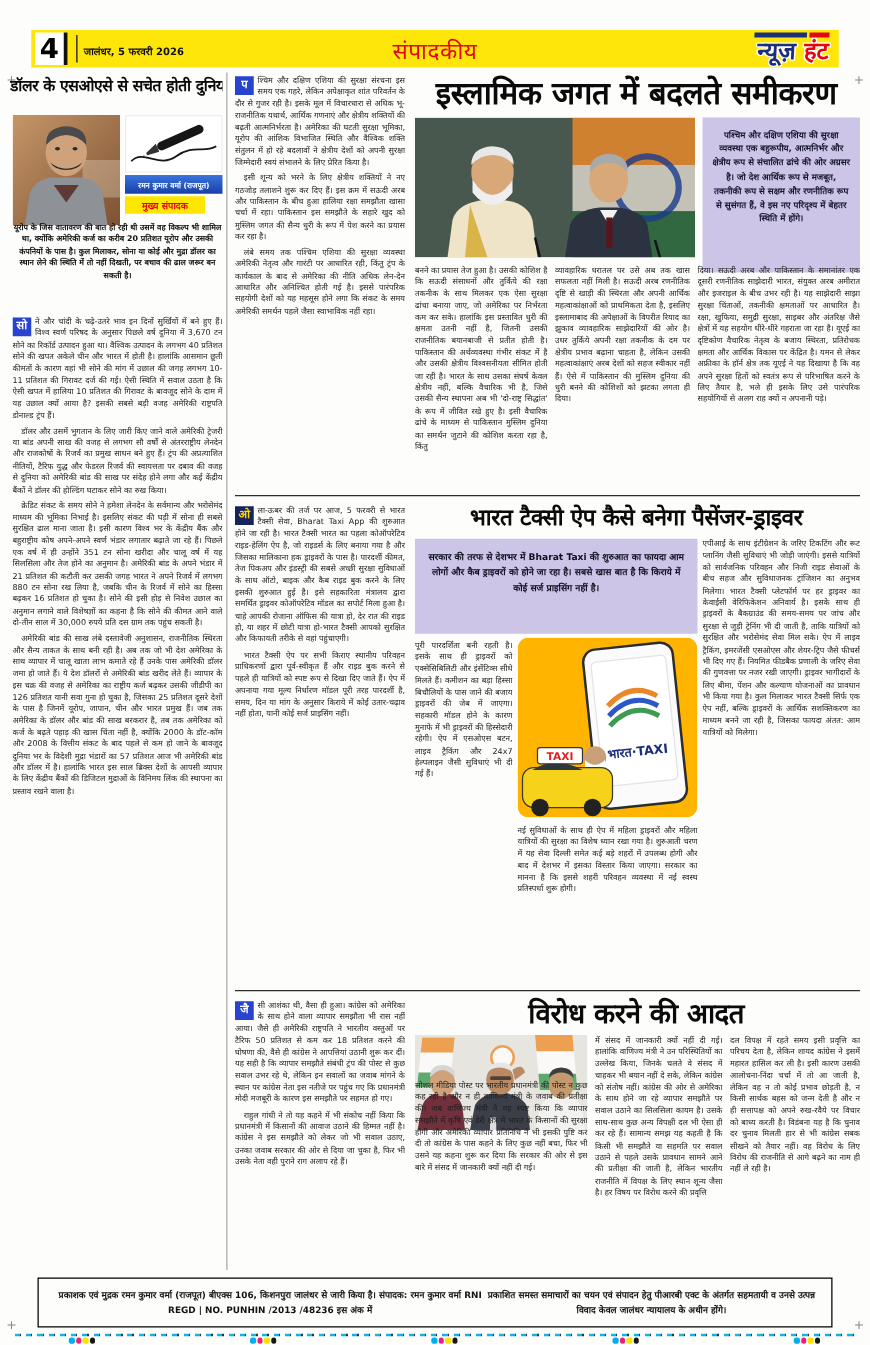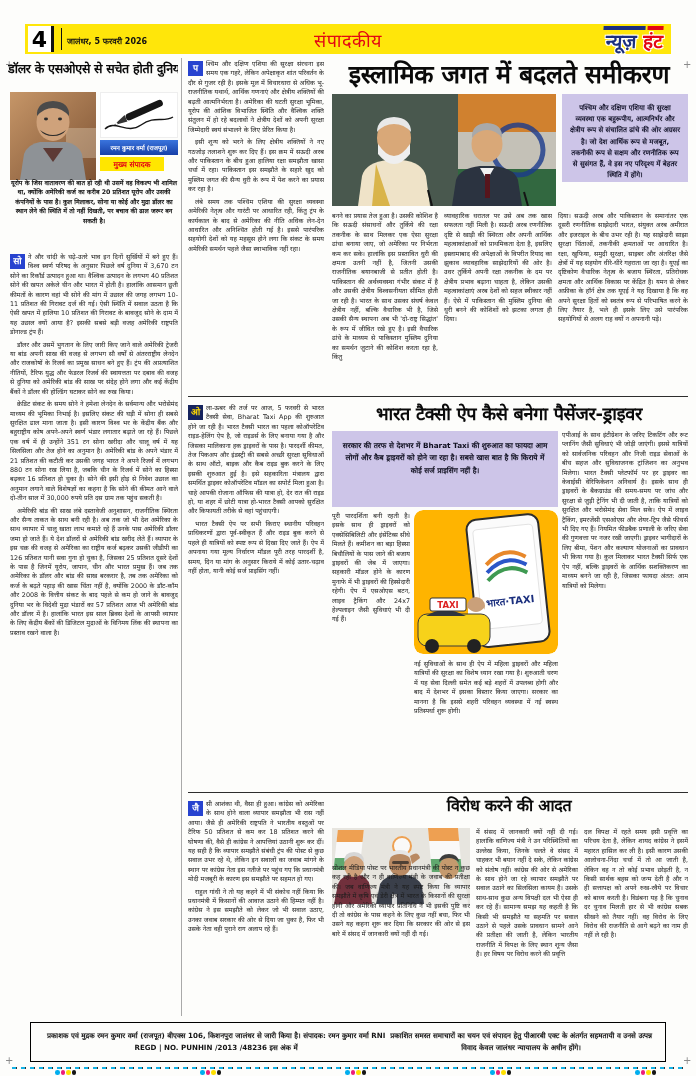--- a/index.html
+++ b/index.html
@@ -51,41 +51,41 @@
   .title-bar { left:100px; top:157px; width:64px; height:14px; background:#ffe600; color:#e30613;
                font-size:7.5px; font-weight:800; display:flex; align-items:center; justify-content:center; }
   .dollar-intro { left:10px; top:178px; width:168px; height:72px; font-size:6.3px; font-weight:700;
                   line-height:1.5; text-align:center; overflow:hidden; color:#111; }
   .dollar-body { left:10px; top:253px; width:168px; height:763px; }
 
   
   .islamic-col1 { left:188px; top:60px; width:136px; height:332px; }
   .h-islamic { left:330px; top:56px; width:358px; font-size:25px; }
   .modi-photo { left:332px; top:94px; width:224px; height:112px; overflow:hidden; }
-  .islamic-box { left:562px; top:94px; width:126px; height:88px; padding:9px 7px;
+  .islamic-box { left:562px; top:94px; width:126px; height:124px; padding:9px 7px;
                  font-size:6.9px; font-weight:700; line-height:1.62; text-align:center; color:#15152c; }
   .islamic-col2 { left:332px; top:212px; width:106px; height:180px; }
   .islamic-col3 { left:444px; top:212px; width:108px; height:180px; }
   .islamic-col4 { left:558px; top:212px; width:130px; height:180px; }
   .rule-1 { left:188px; top:396px; width:500px; }
 
   
   .taxi-col1 { left:188px; top:404px; width:136px; height:384px; }
   .h-taxi { left:330px; top:401px; width:358px; font-size:18px; }
   .taxi-stand { left:332px; top:431px; width:226px; height:76px; padding:9px 10px;
                 font-size:7.3px; font-weight:700; line-height:1.7; text-align:center; color:#101020; }
   .taxi-col2 { left:332px; top:512px; width:78px; height:276px; }
   .taxi-img { left:414px; top:510px; width:144px; height:144px; border-radius:9px; overflow:hidden; }
   .taxi-col3 { left:414px; top:660px; width:144px; height:128px; }
   .taxi-col4 { left:562px; top:431px; width:126px; height:357px; }
   .rule-2 { left:188px; top:792px; width:500px; }
 
   
   .virodh-col1 { left:188px; top:800px; width:136px; height:216px; }
-  .h-virodh { left:330px; top:794px; width:358px; font-size:16px; }
+  .h-virodh { left:330px; top:794px; width:358px; font-size:22px; }
   .congress-photo { left:332px; top:828px; width:138px; height:76px; overflow:hidden; }
   .virodh-below { left:332px; top:864px; width:138px; height:108px; }
   .virodh-col2 { left:476px; top:828px; width:102px; height:188px; }
   .virodh-col3 { left:584px; top:828px; width:104px; height:188px; }
 
   
   .footer-box { left:30px; top:1022px; width:636px; height:40px; border:1px solid #000;
                 display:flex; flex-direction:row; align-items:center; justify-content:center;
                 font-size:7.1px; font-weight:700; text-align:center; line-height:1.65; padding:0 12px; }
   .print-dashes { left:12px; top:1067px; width:672px; height:2px;

